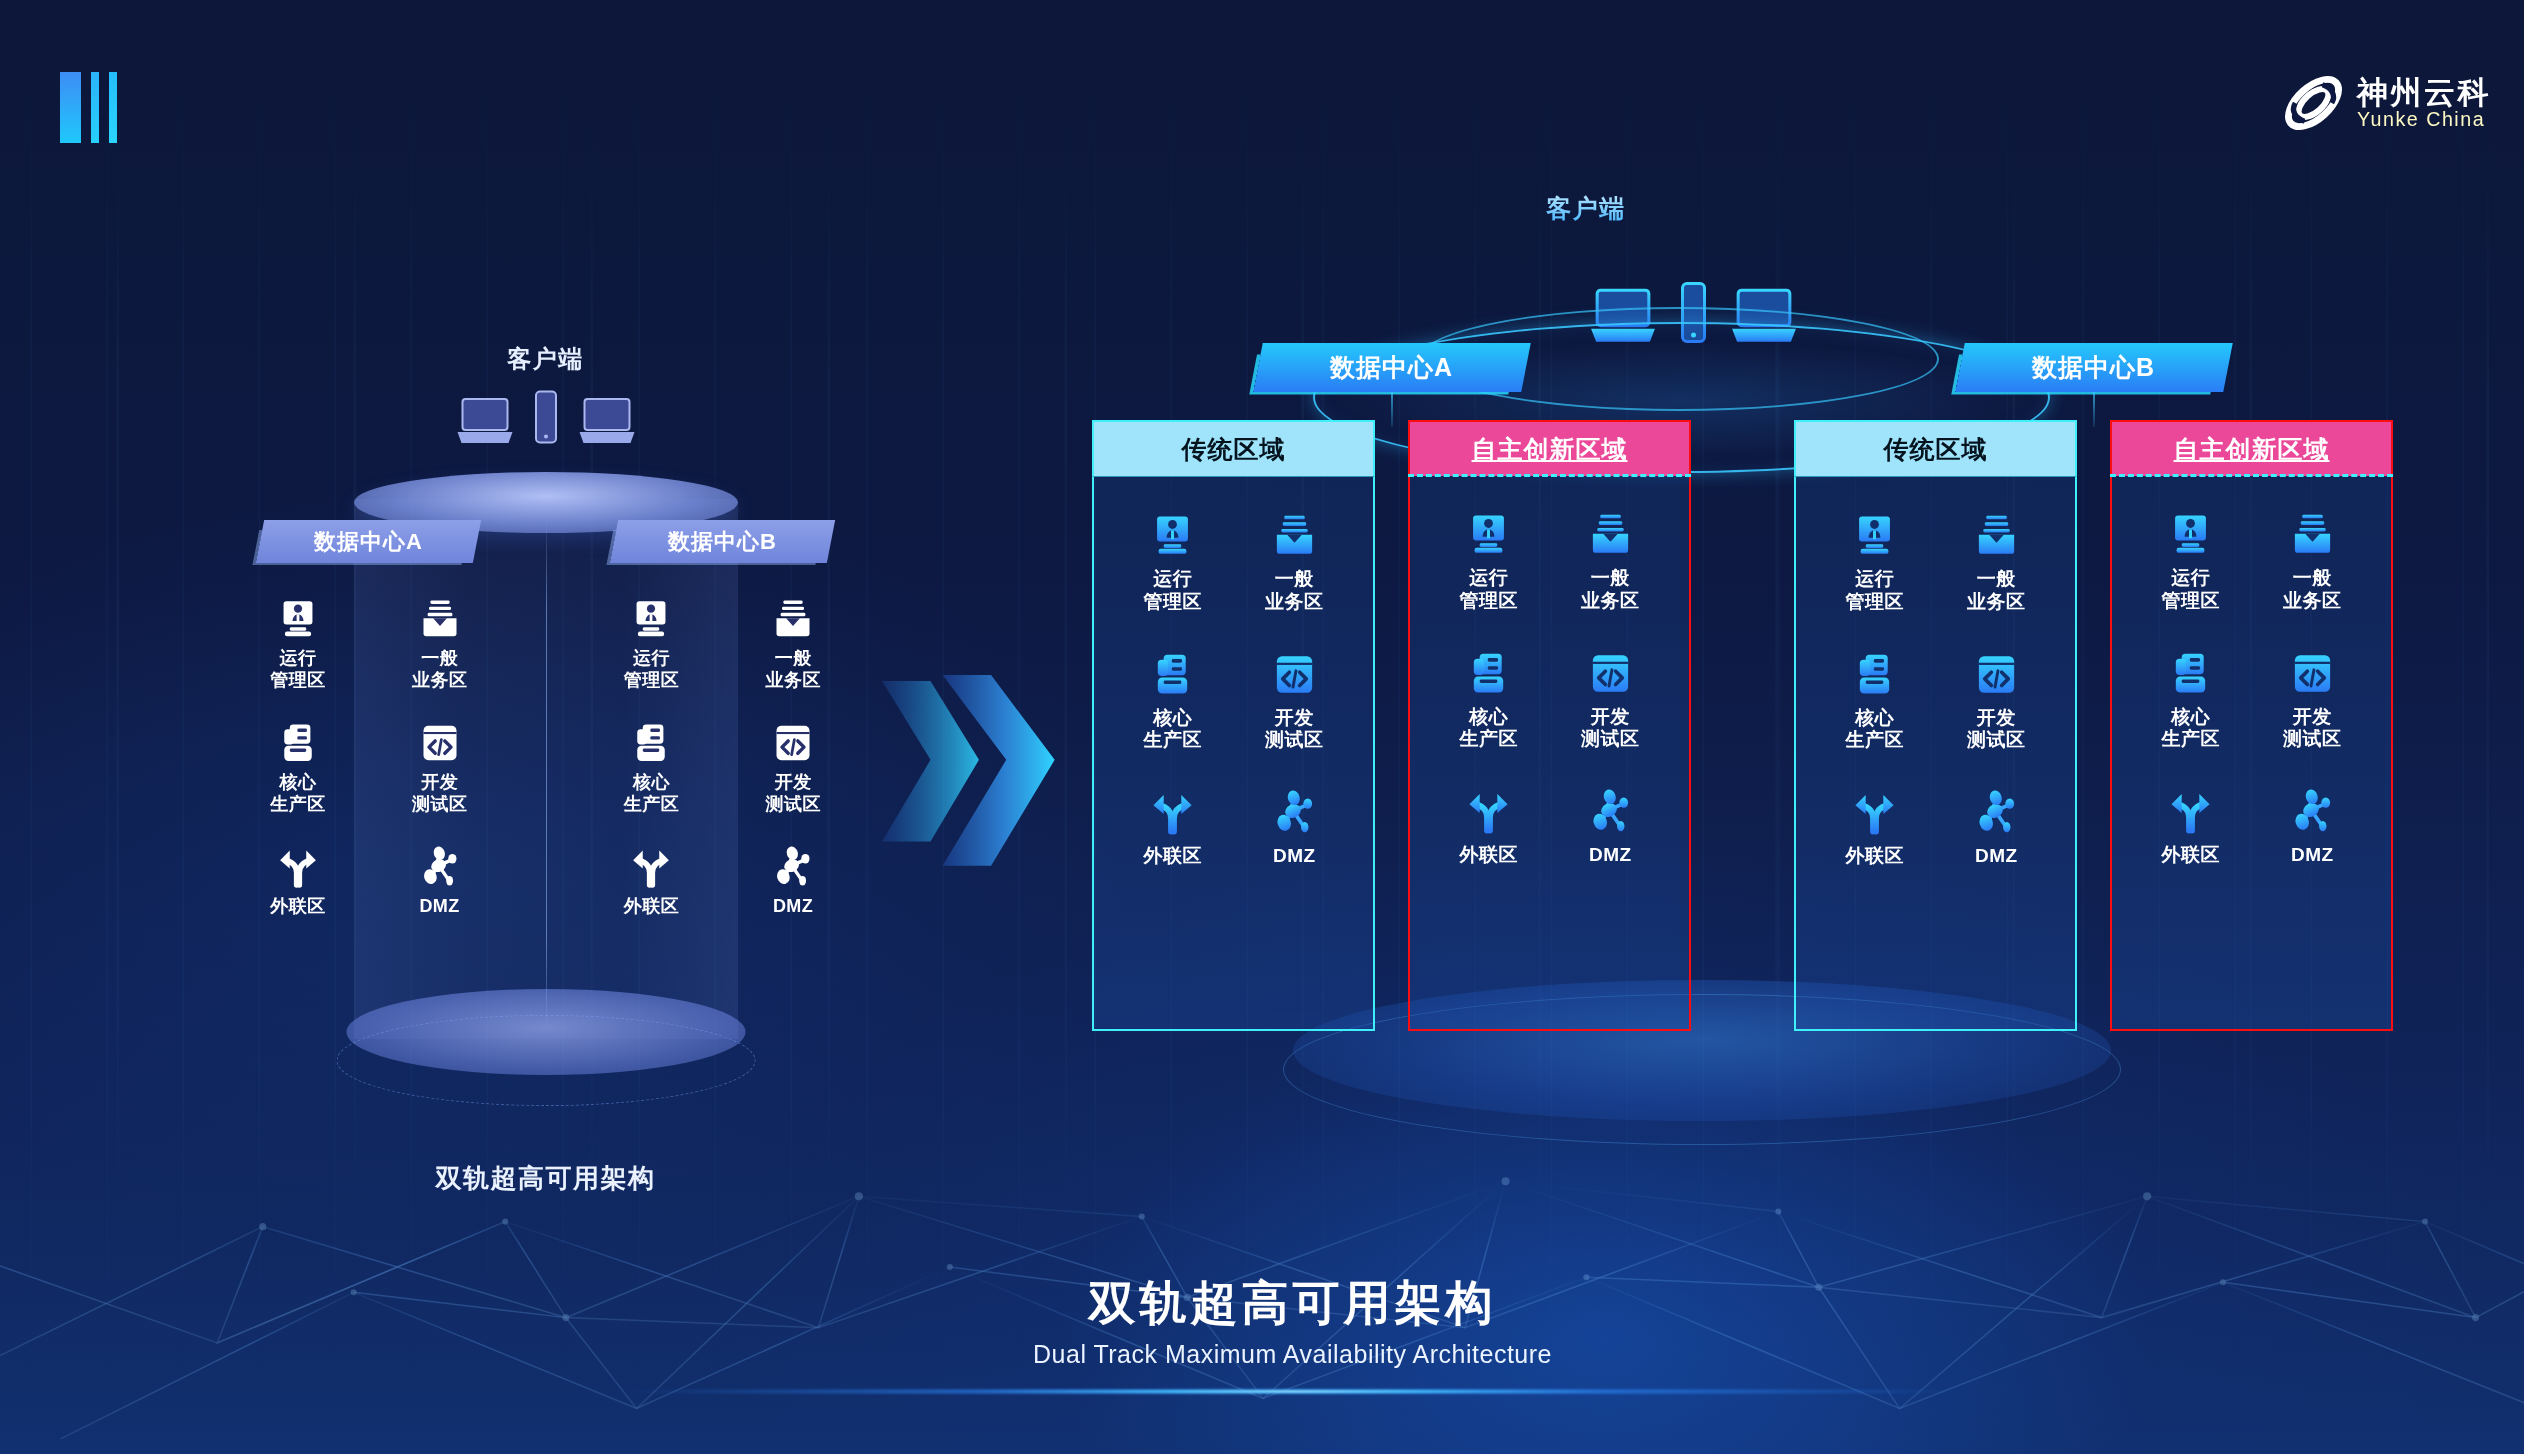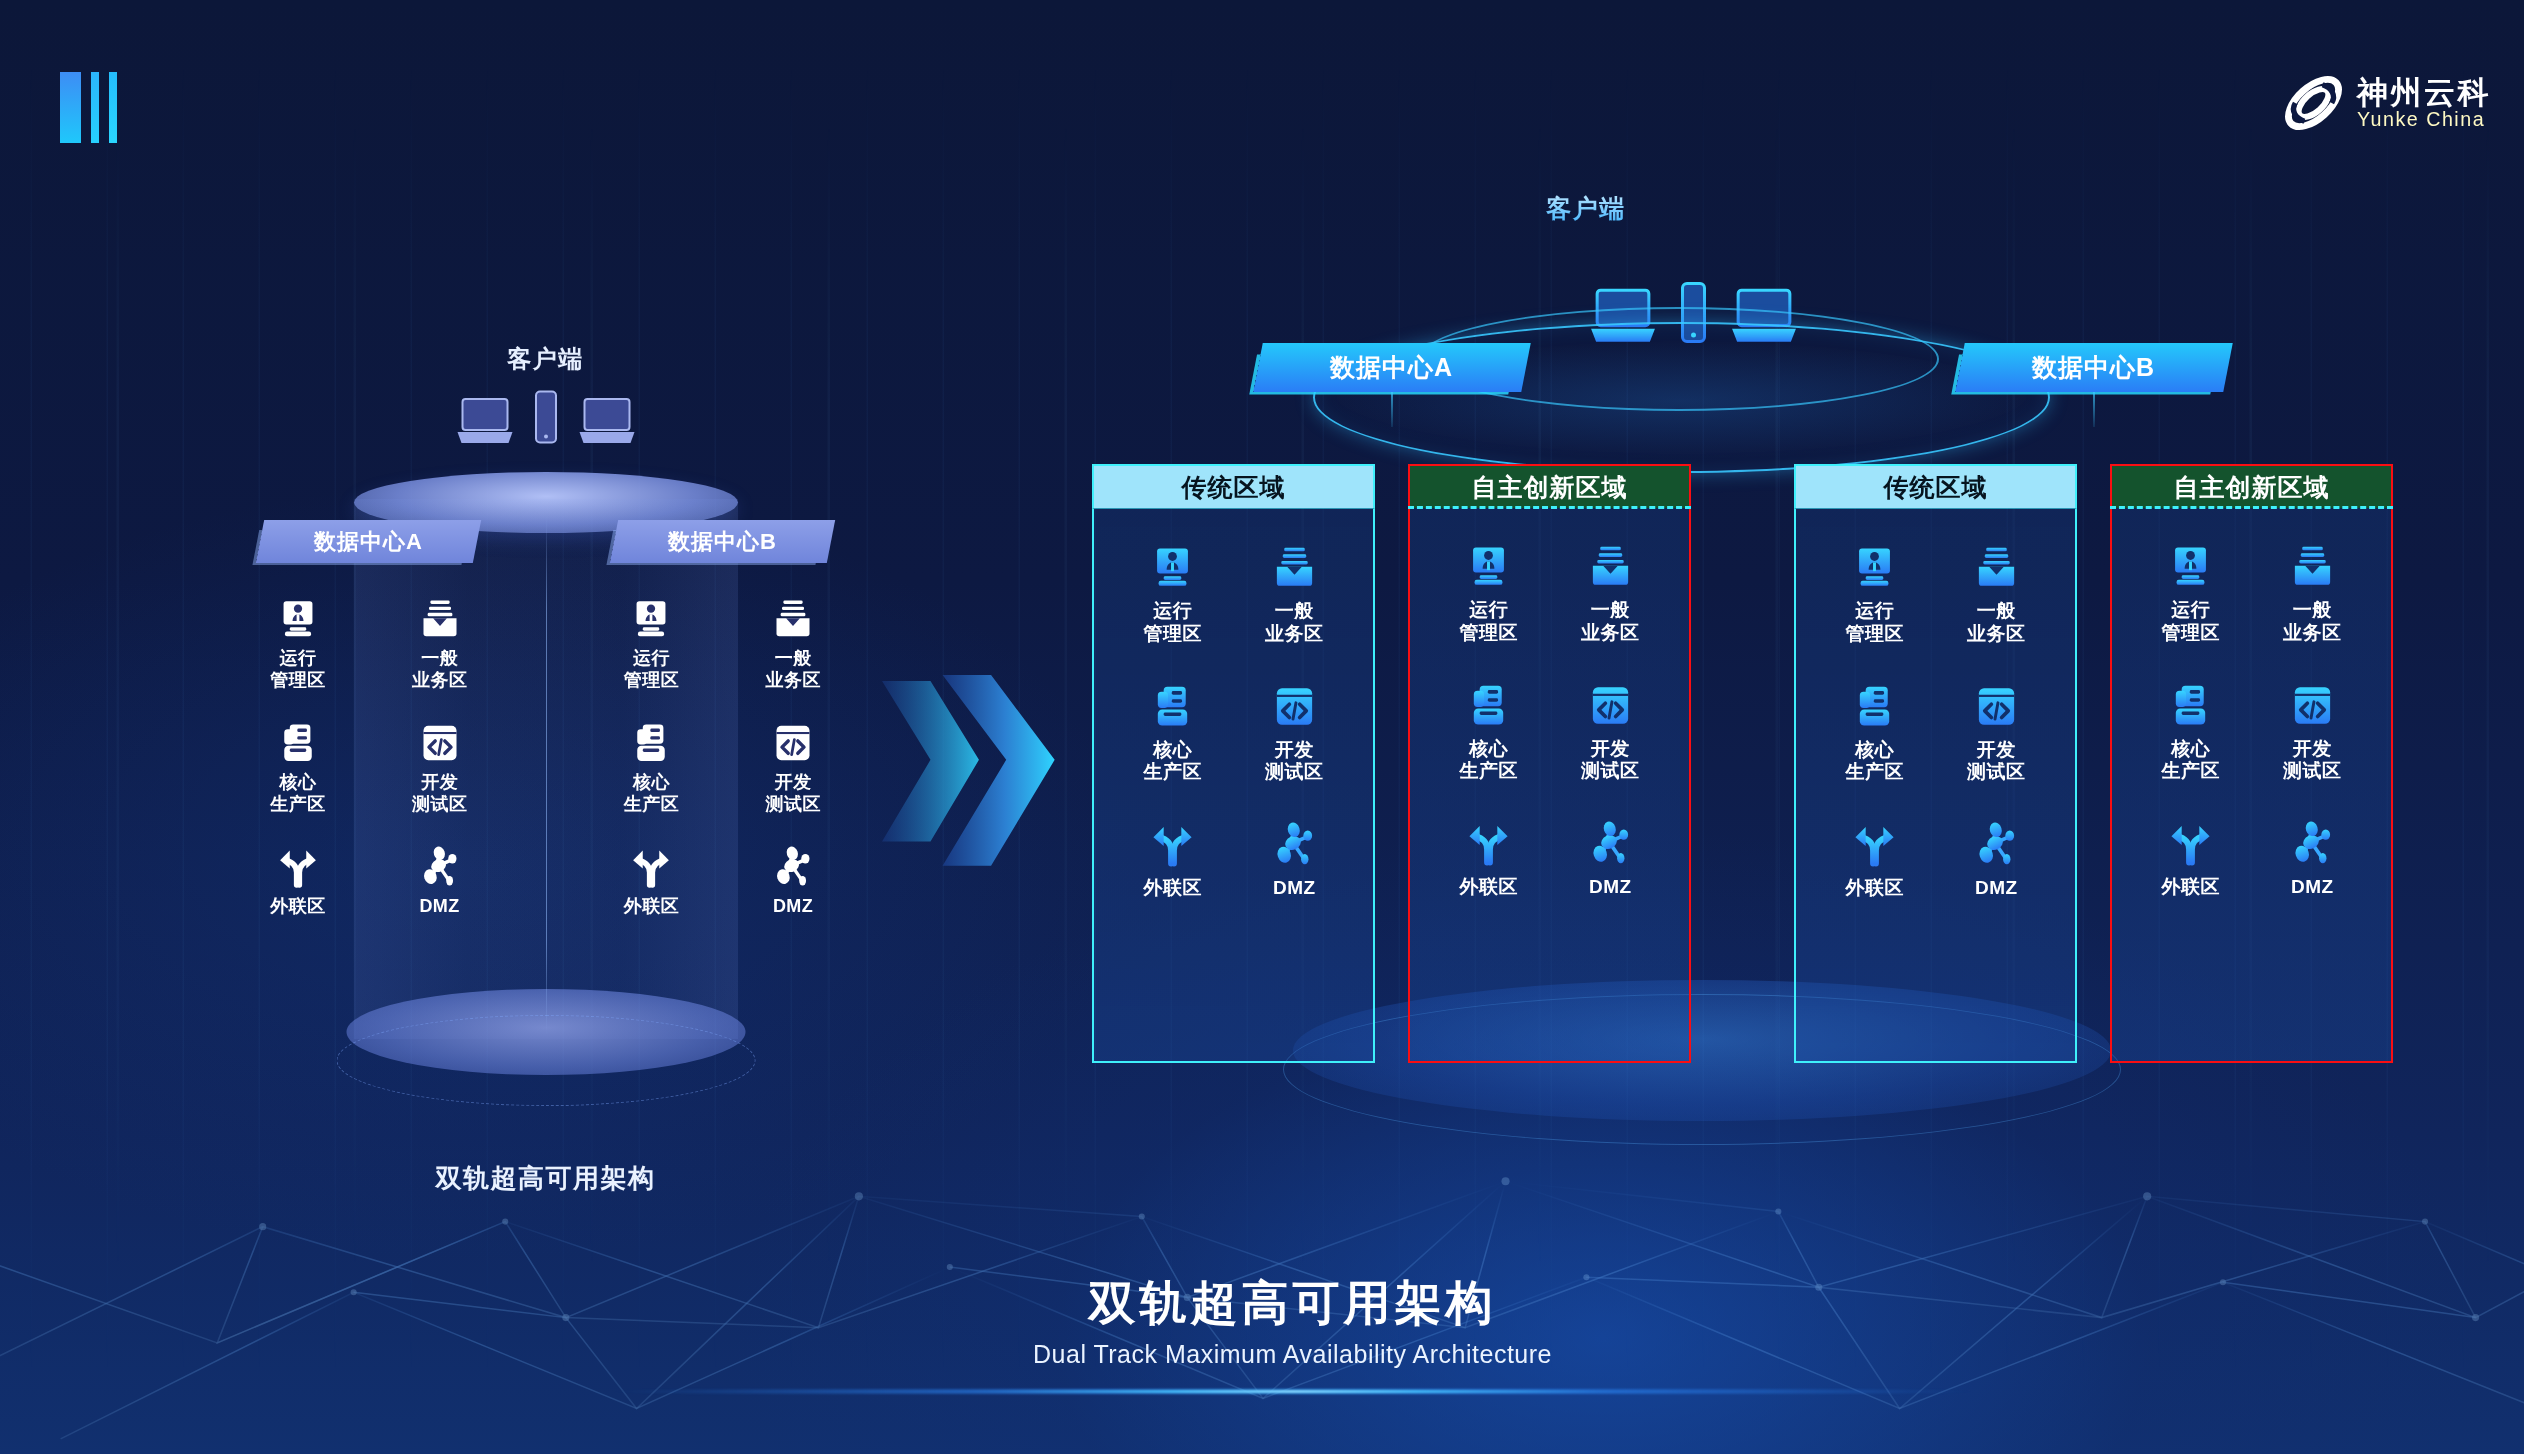--- a/index.html
+++ b/index.html
@@ -161,25 +161,25 @@
     display:flex; align-items:center; justify-content:center;
     box-shadow:-8px 7px 0 -4.5px rgba(40,215,255,.85);
   }
   .rp-dc-banner span{ transform:skewX(11deg); color:#fff; font-size:25px; font-weight:700; letter-spacing:1px; }
   .rp-stem{ position:absolute; left:50%; transform:translateX(-50%); top:49px; width:2px; height:35px;
             background:linear-gradient(180deg,rgba(60,200,255,.7),rgba(60,200,255,.12)); }
 
   .rp-zones{ margin-top:28px; display:flex; gap:33px; justify-content:center; }
   .rp-zone{ width:283px; }
   .rp-zone-hdr{
-    height:44px; display:flex; align-items:center; justify-content:center;
-    font-size:25px; font-weight:700; letter-spacing:1px;margin-top:44px;
+    height:56px; display:flex; align-items:center; justify-content:center;
+    font-size:25px; font-weight:700; letter-spacing:1px;
   }
   .rp-zone.trad .rp-zone-hdr{ background:#9fe4fb; color:#06141f; border:2px solid #3ff0fb; border-bottom:none; }
-  .rp-zone.inno .rp-zone-hdr{ background:#14532d; color:#fff; border:2px solid #fa0e12; border-bottom:none; }
+  .rp-zone.inno .rp-zone-hdr{ background:#ec4899; color:#fff; border:2px solid #fa0e12; border-bottom:none;text-decoration:underline; }
   .rp-zone-body{ height:555px; position:relative; padding:35px 18px 0; }
   .rp-zone.trad .rp-zone-body{ border:2px solid #3ff0fb; border-top:1px solid rgba(63,240,251,.55);
     background:linear-gradient(180deg, rgba(22,58,125,.38) 0%, rgba(28,78,165,.32) 100%); }
   .rp-zone.inno .rp-zone-body{ border:2px solid #fa0e12; border-top:none;
     background:linear-gradient(180deg, rgba(22,58,125,.38) 0%, rgba(28,78,165,.32) 100%); }
   .rp-zone.inno .dashed-top{
     position:absolute; left:-2px; right:-2px; top:-2px; height:0;
     border-top:3.5px dashed #3ff0fb;
   }
   .rp-grid{ display:grid; grid-template-columns:1fr 1fr; row-gap:37px; }

